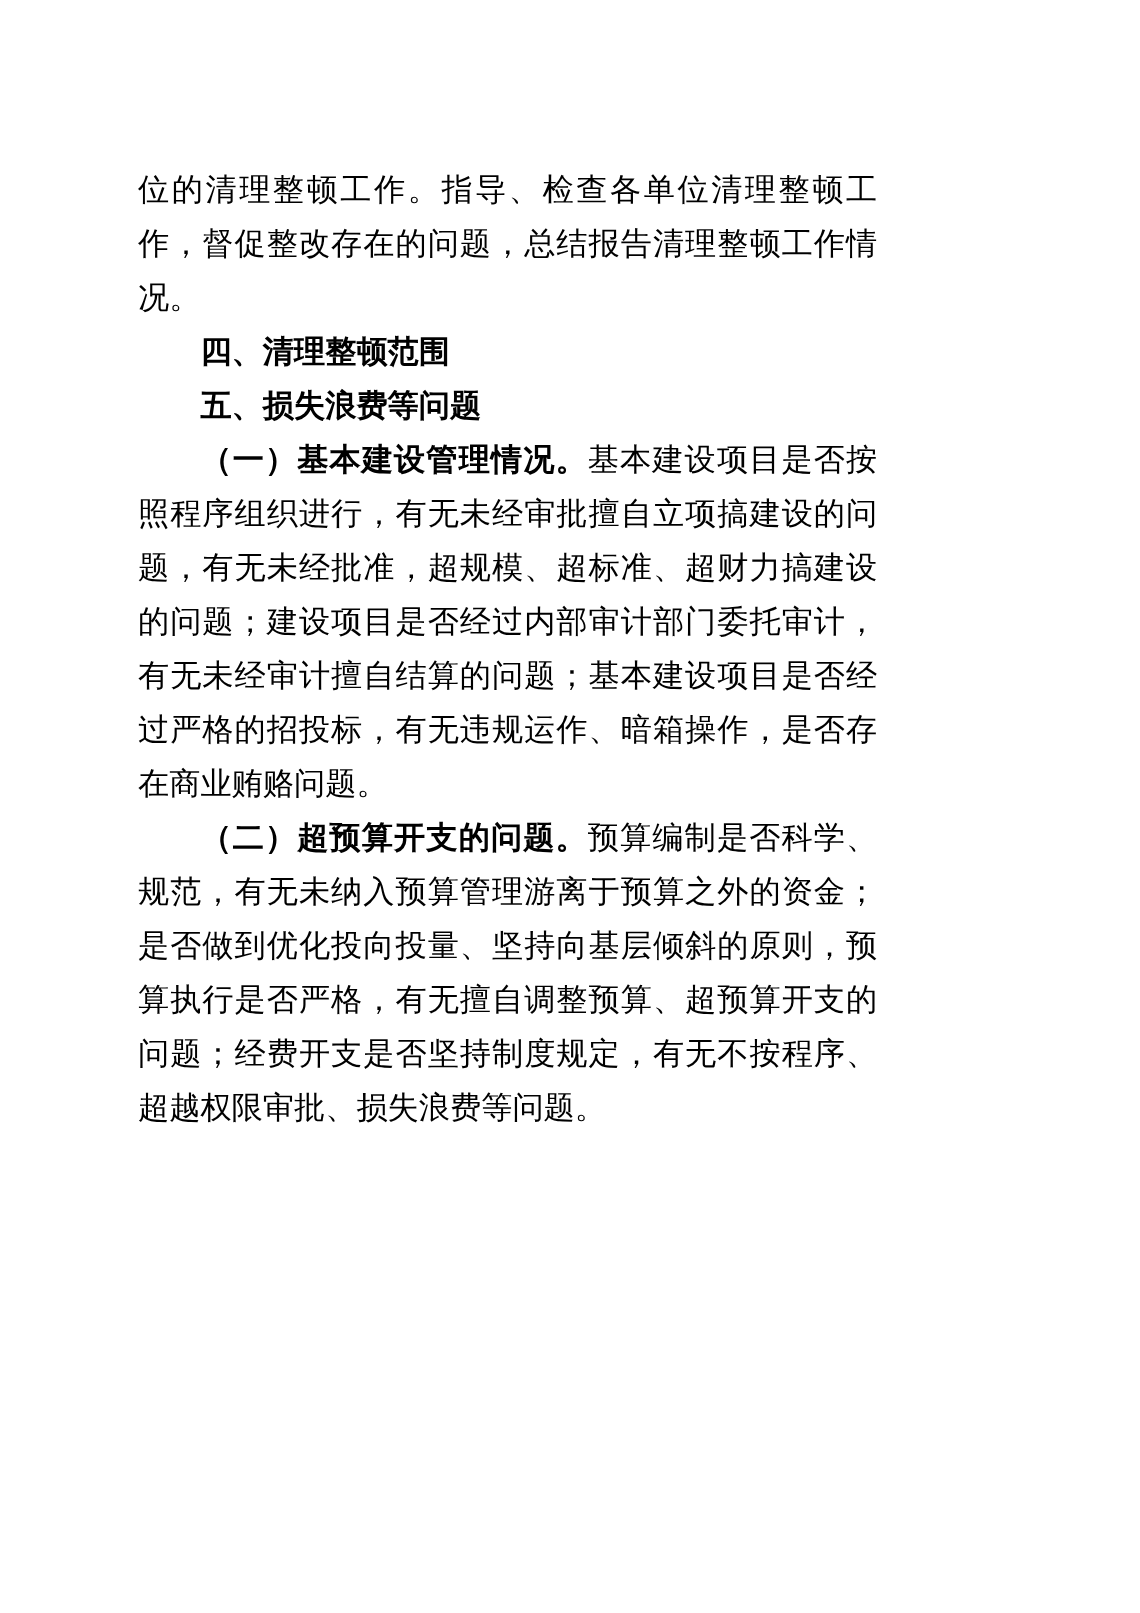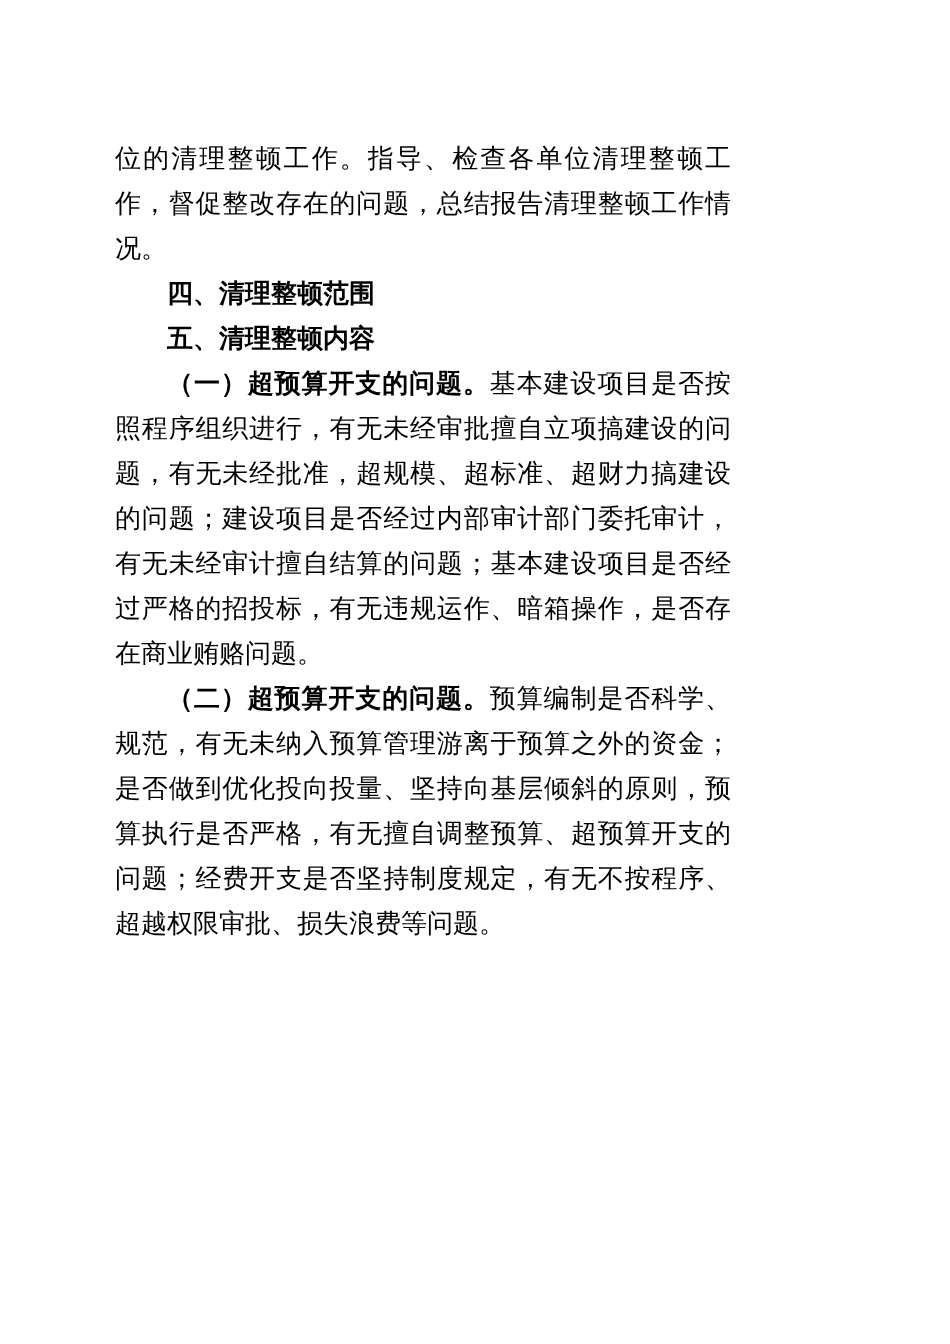--- a/index.html
+++ b/index.html
@@ -39,17 +39,17 @@
     font-weight: bold;
   }
 </style>
 </head>
 <body>
 
 <div class="page">
   <div class="doc" id="doc">
       <p class="">位的清理整顿工作。指导、检查各单位清理整顿工作，督促整改存在的问题，总结报告清理整顿工作情况。</p>
       <p class="heading indent">四、清理整顿范围</p>
-      <p class="heading indent">五、清理整顿内容</p>
-      <p class="indent"><span class="lead">（一）超预算开支的问题。</span>基本建设项目是否按照程序组织进行，有无未经审批擅自立项搞建设的问题，有无未经批准，超规模、超标准、超财力搞建设的问题；建设项目是否经过内部审计部门委托审计，有无未经审计擅自结算的问题；基本建设项目是否经过严格的招投标，有无违规运作、暗箱操作，是否存在商业贿赂问题。</p>
+      <p class="heading indent">五、损失浪费等问题</p>
+      <p class="indent"><span class="lead">（一）基本建设管理情况。</span>基本建设项目是否按照程序组织进行，有无未经审批擅自立项搞建设的问题，有无未经批准，超规模、超标准、超财力搞建设的问题；建设项目是否经过内部审计部门委托审计，有无未经审计擅自结算的问题；基本建设项目是否经过严格的招投标，有无违规运作、暗箱操作，是否存在商业贿赂问题。</p>
       <p class="indent"><span class="lead">（二）超预算开支的问题。</span>预算编制是否科学、规范，有无未纳入预算管理游离于预算之外的资金；是否做到优化投向投量、坚持向基层倾斜的原则，预算执行是否严格，有无擅自调整预算、超预算开支的问题；经费开支是否坚持制度规定，有无不按程序、超越权限审批、损失浪费等问题。</p>
     </div>
 </div>
 
 </body></html>

